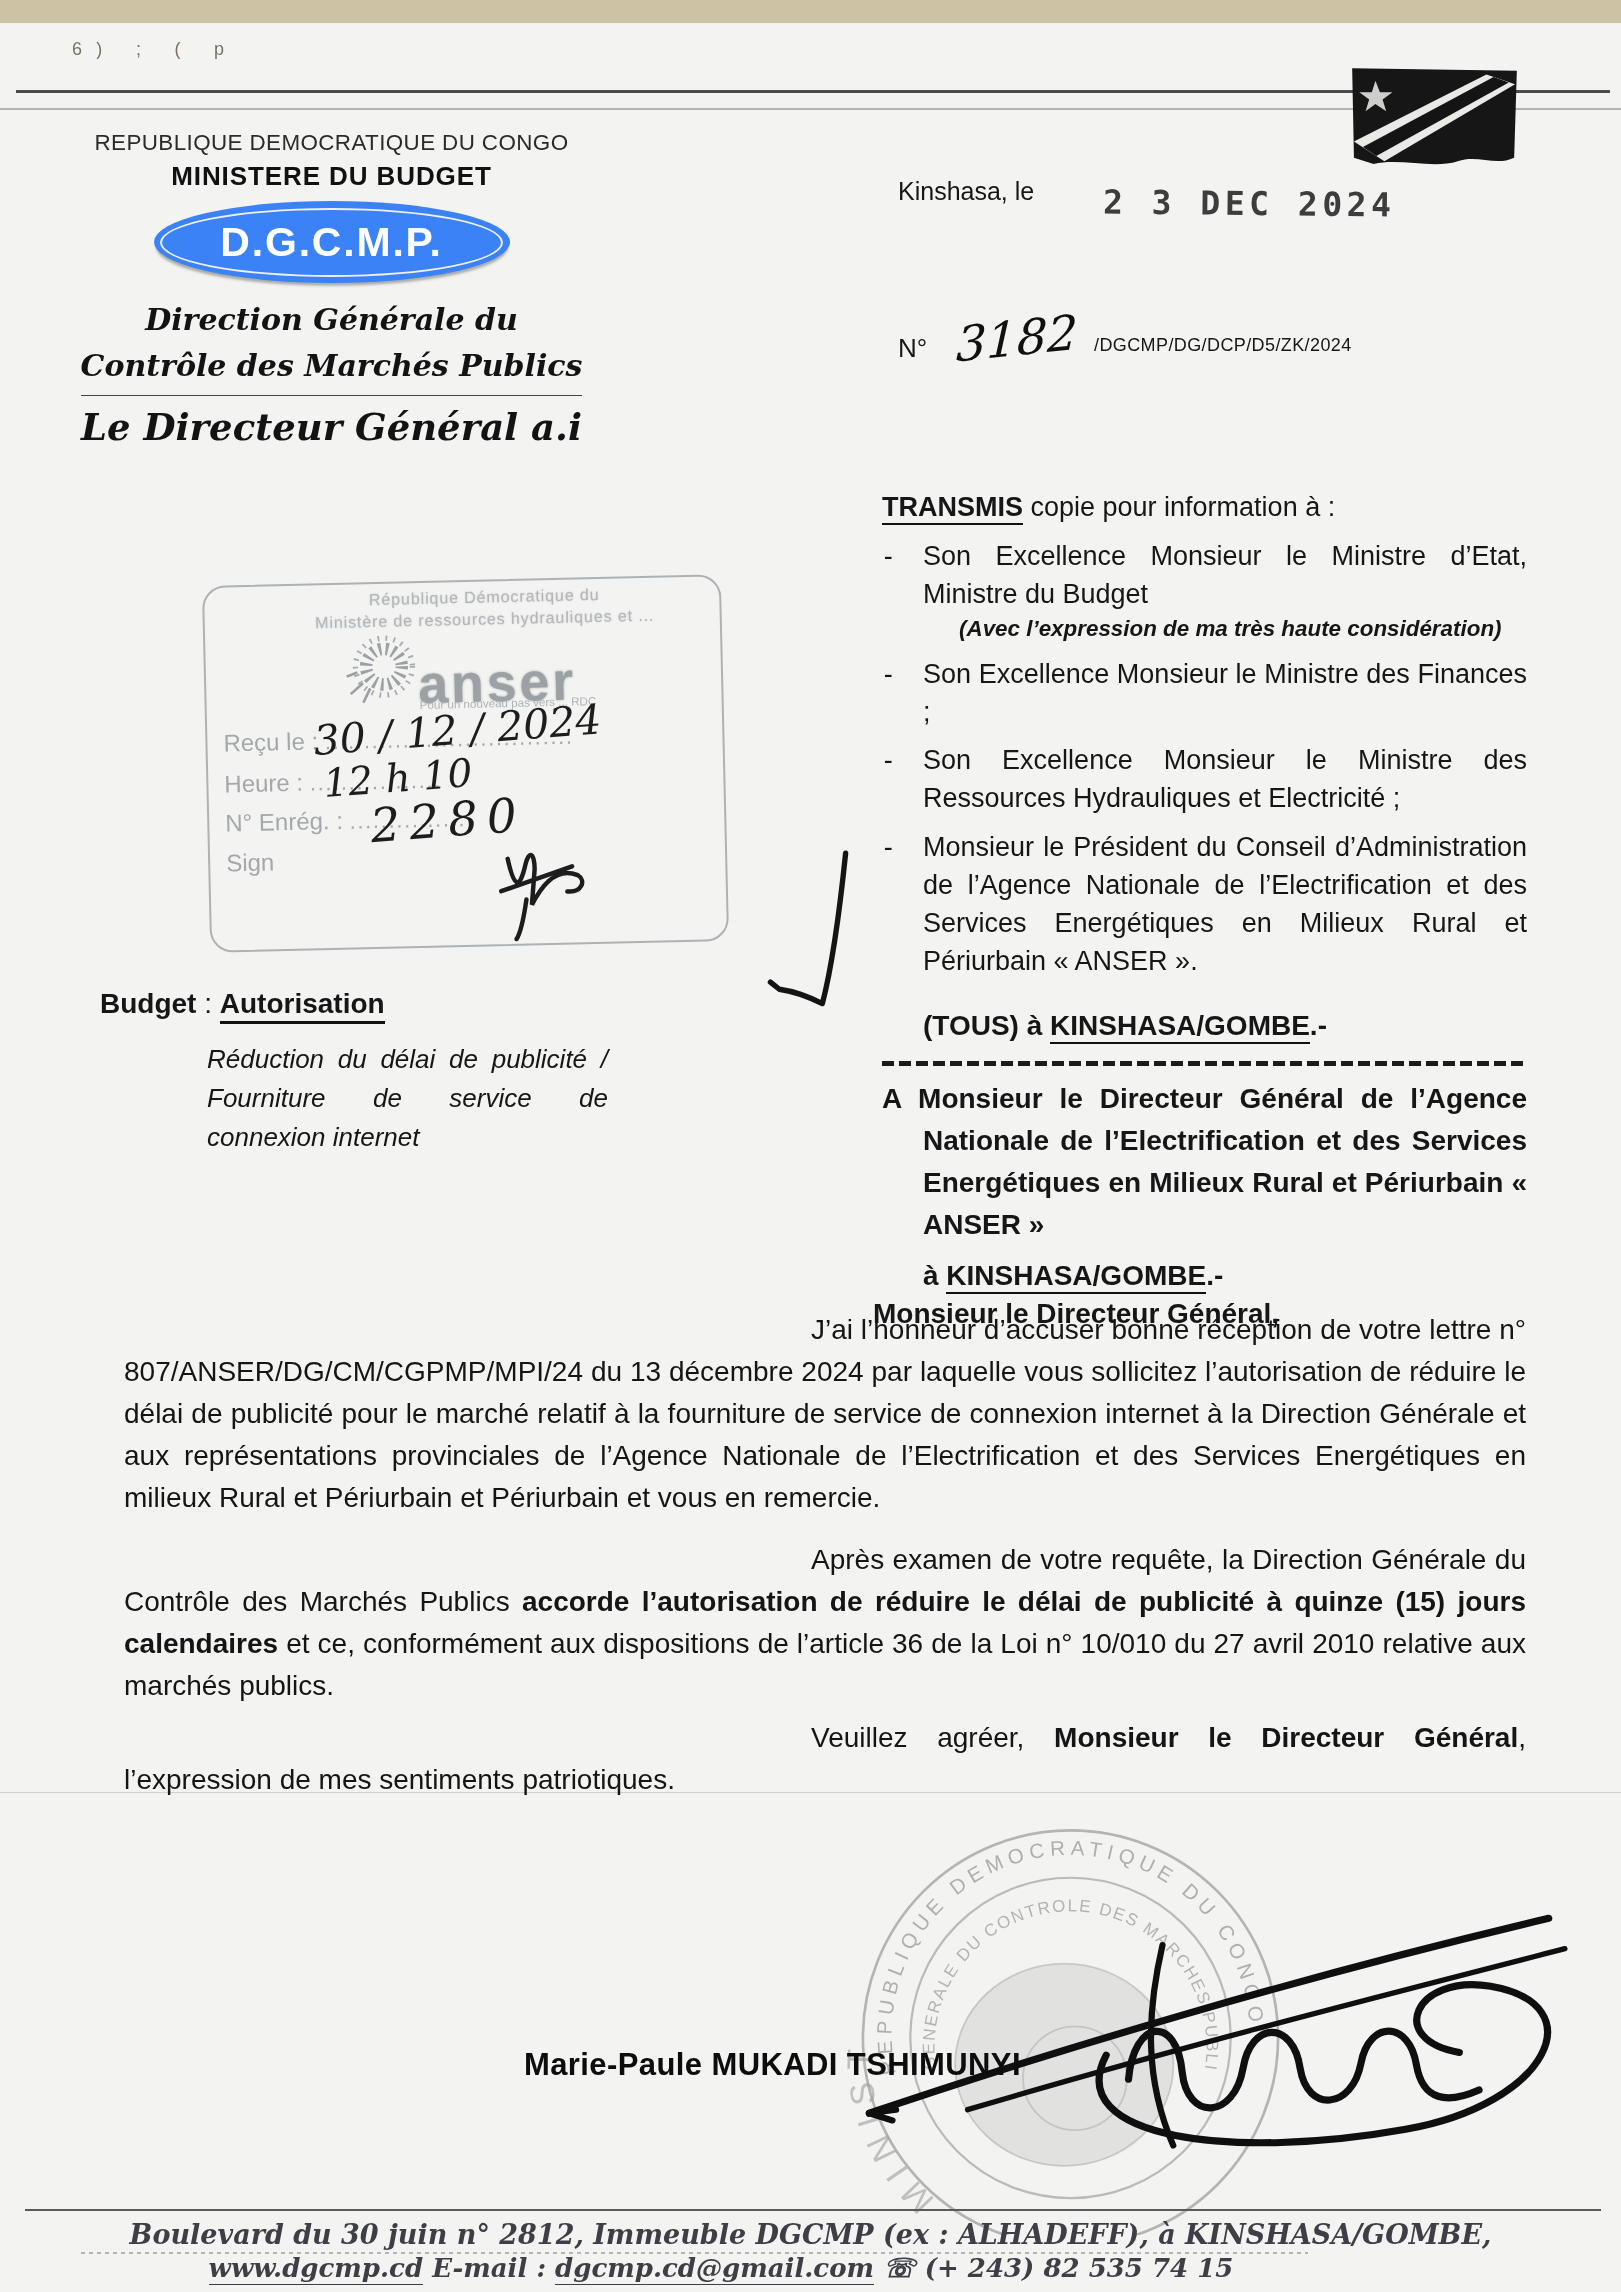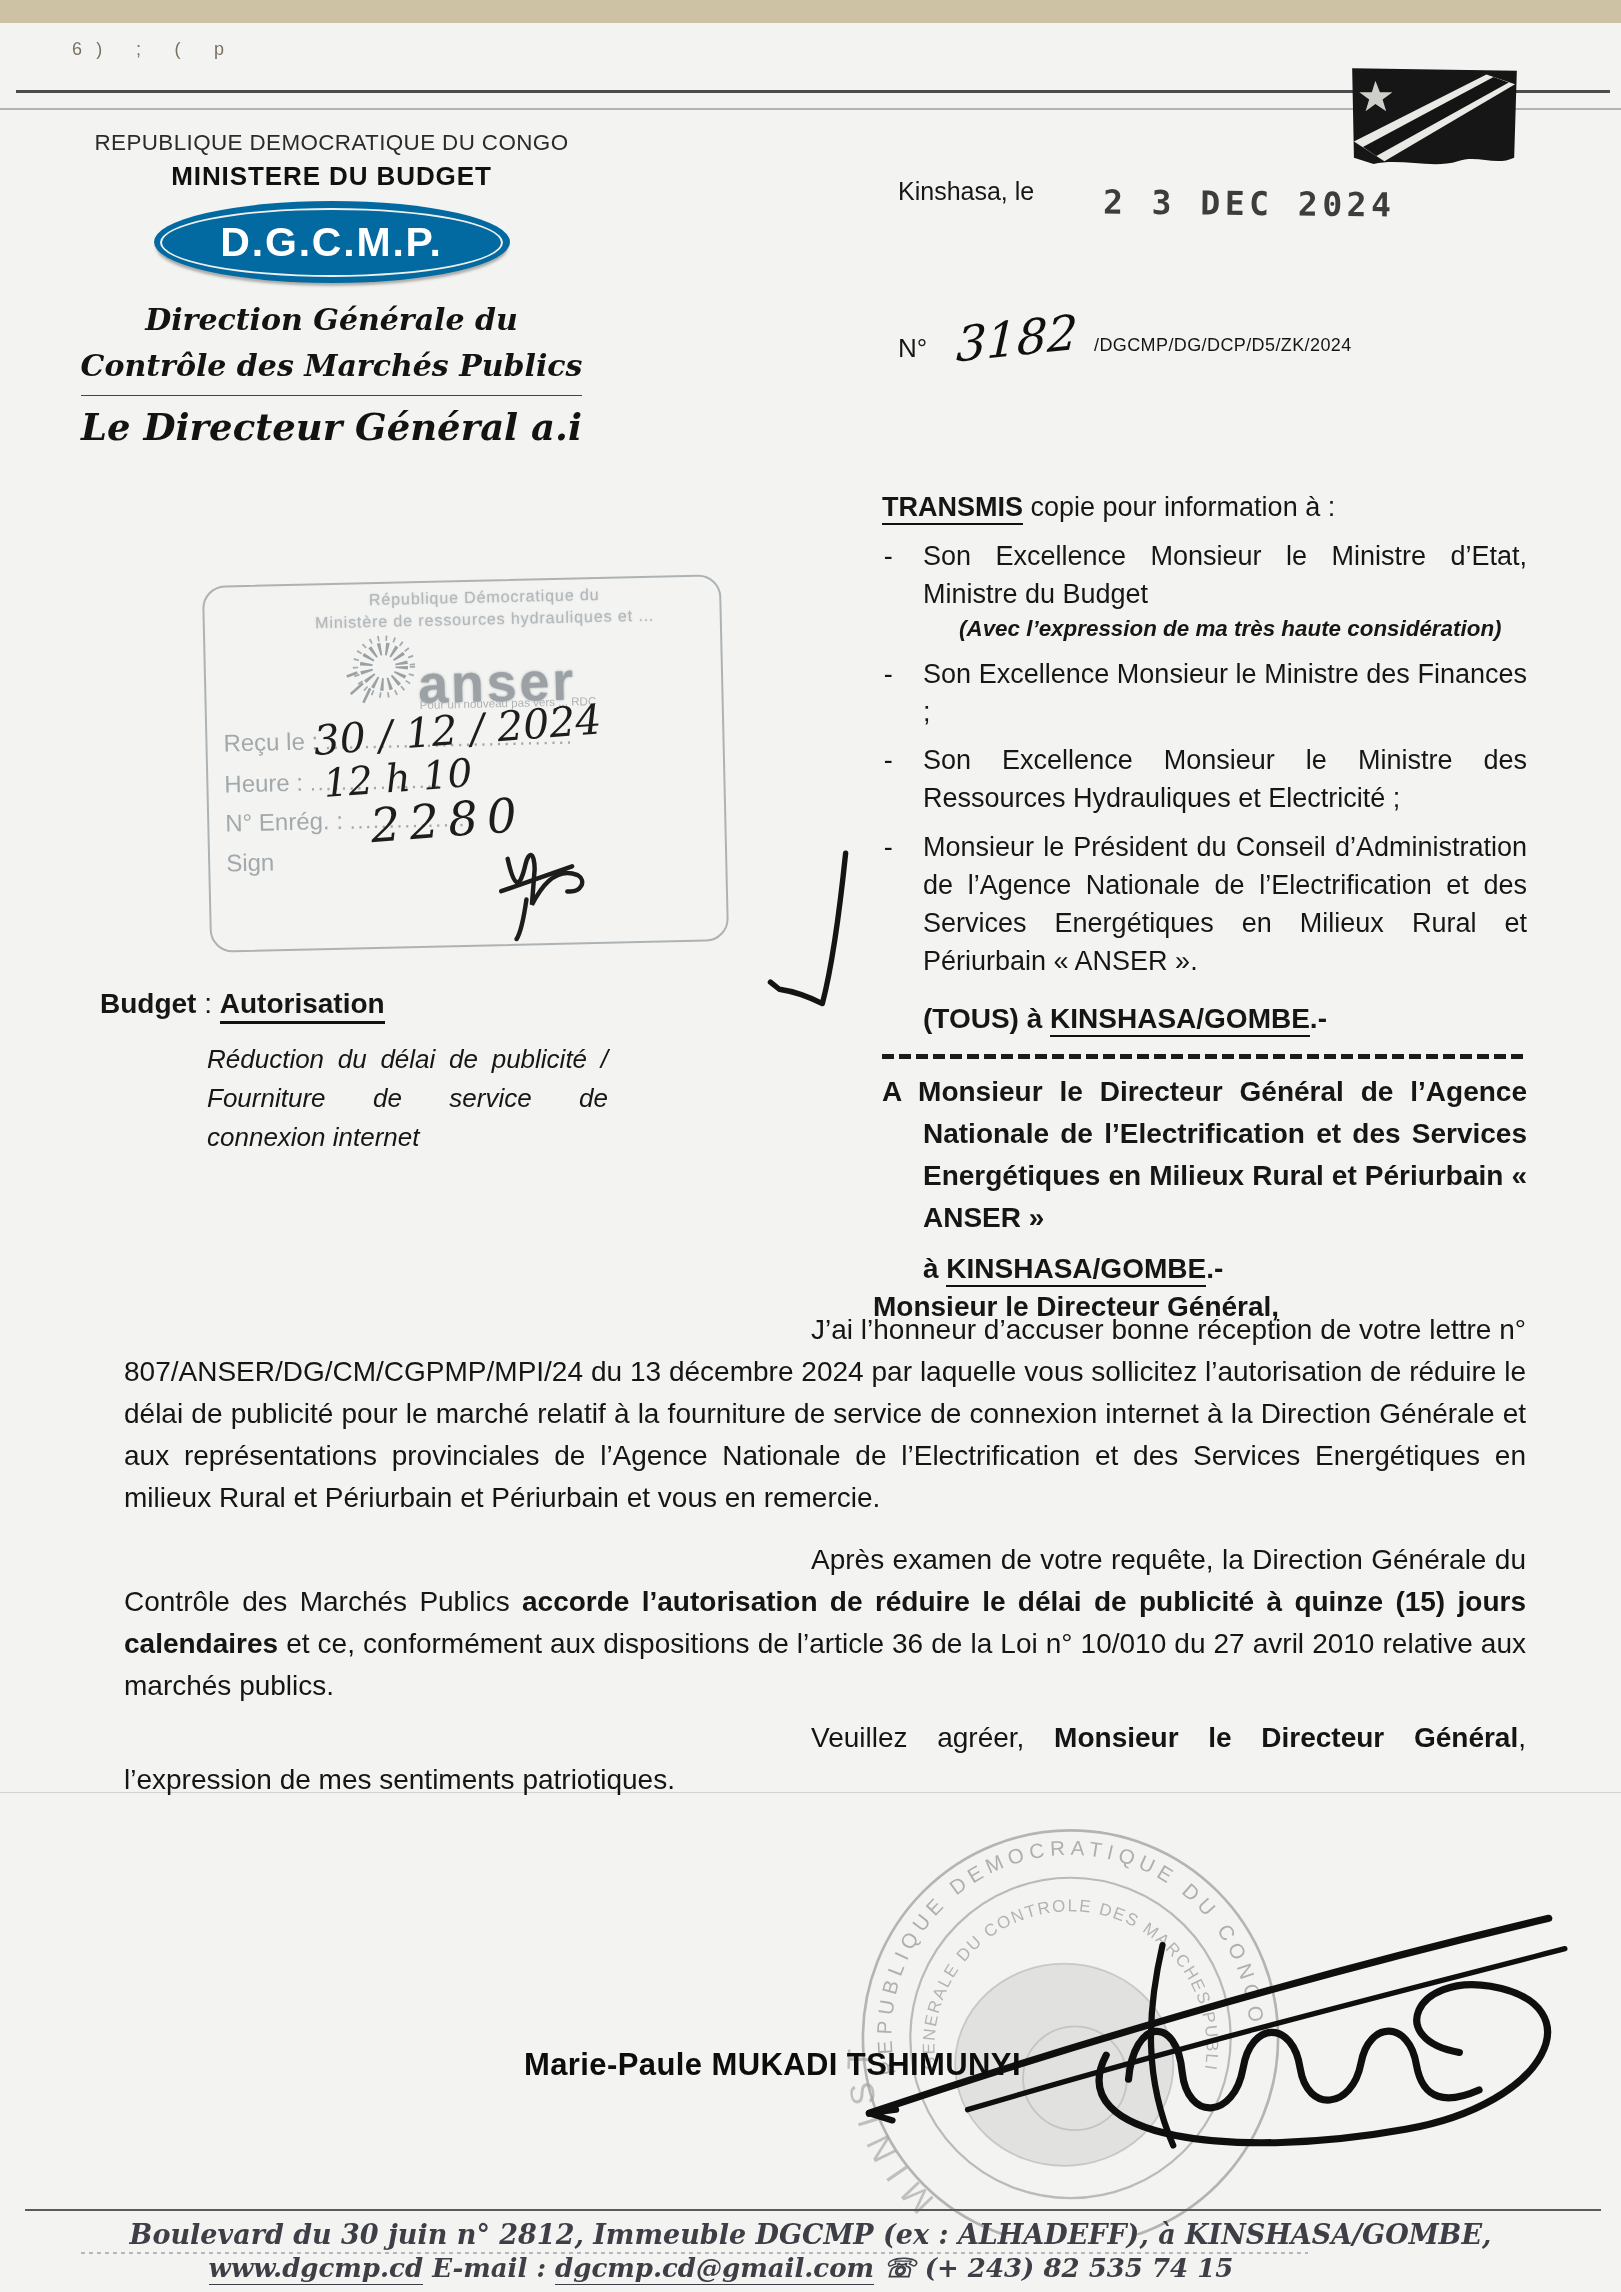--- a/index.html
+++ b/index.html
@@ -10,21 +10,21 @@
   .topstrip{top:0;left:0;width:100%;height:23px;background:#cec2a4;}
   .specks{top:39px;left:72px;color:#7a7060;font-size:18px;letter-spacing:14.3px;}
   .rule1{top:90px;left:16px;right:10.7px;height:2.7px;background:#4c4c4c;}
   .rule2{top:108px;left:0;right:0;height:1.8px;background:#909090;opacity:.65;}
   .crease{top:1792px;left:0;right:0;height:0.9px;background:#b9bcb9;opacity:.6;}
 
   
   .hleft{top:130px;left:79px;width:505px;text-align:center;}
   .country{font-size:22.4px;letter-spacing:0.4px;color:#2b2b2b;}
   .ministry{font-size:26px;font-weight:700;letter-spacing:0.9px;margin-top:5.4px;color:#111;}
-  .oval{position:relative;margin:9px auto 0;width:356px;height:82px;background:#0369a1;border-radius:50%;
+  .oval{position:relative;margin:9px auto 0;width:356px;height:82px;background:#3b82f6;border-radius:50%;
         box-shadow:0 4.5px 2.7px -1.8px rgba(110,110,110,.55);}
   .oval-inner{position:absolute;inset:6.3px;border:2.7px solid #efefec;border-radius:50%;
         display:flex;align-items:center;justify-content:center;}
   .oval-text{color:#fff;font-weight:700;font-size:41px;letter-spacing:1.8px;}
   .script1,.script2,.script3{font-family:"DejaVu Serif",serif;font-style:italic;color:#131313;}
   .script1{margin-top:19px;font-size:30px;font-weight:700;}
   .script2{margin-top:10.7px;font-size:30px;font-weight:700;display:inline-block;
            border-bottom:1.8px solid #444;padding-bottom:12px;}
   .script3{margin-top:9px;font-size:37px;font-weight:700;}
 
@@ -54,21 +54,21 @@
   .hw-heure{left:115px;top:172px;font-size:39px;}
   .hw-nreg{left:161px;top:210px;font-size:47px;letter-spacing:9px;}
 
   
   .rcol{top:488px;left:882px;width:645px;font-size:27px;line-height:38px;}
   .t-title{white-space:nowrap;}
   .t-title b{border-bottom:2.7px solid #111;padding-bottom:0.9px;}
   .t-item{position:relative;padding-left:41px;text-align:justify;margin-top:10.7px;}
   .t-item .dash{position:absolute;left:1.8px;top:0;}
   .t-note{font-size:22.4px;font-weight:700;font-style:italic;line-height:29.6px;margin-top:1.8px;margin-left:36px;}
-  .tous{margin-top:20px;padding-left:41px;font-weight:700;font-size:28px;}
+  .tous{margin-top:27px;padding-left:41px;font-weight:700;font-size:28px;}
   .und{border-bottom:2.7px solid #111;padding-bottom:0.9px;}
   .dashline{margin-top:16px;height:4.5px;
             background:repeating-linear-gradient(90deg,#1b1b1b 0 11.6px,transparent 11.6px 17px);}
   .addr{margin-top:12.5px;padding-left:41px;text-indent:-41px;font-weight:700;font-size:28px;
         line-height:42px;text-align:justify;}
   .addr-place{margin-top:10.7px;padding-left:41px;font-weight:700;font-size:28px;}
   .greeting{margin-left:-9px;font-weight:700;font-size:28px;}
 
   
   .objet{top:988px;left:100px;width:528px;font-size:28px;}

